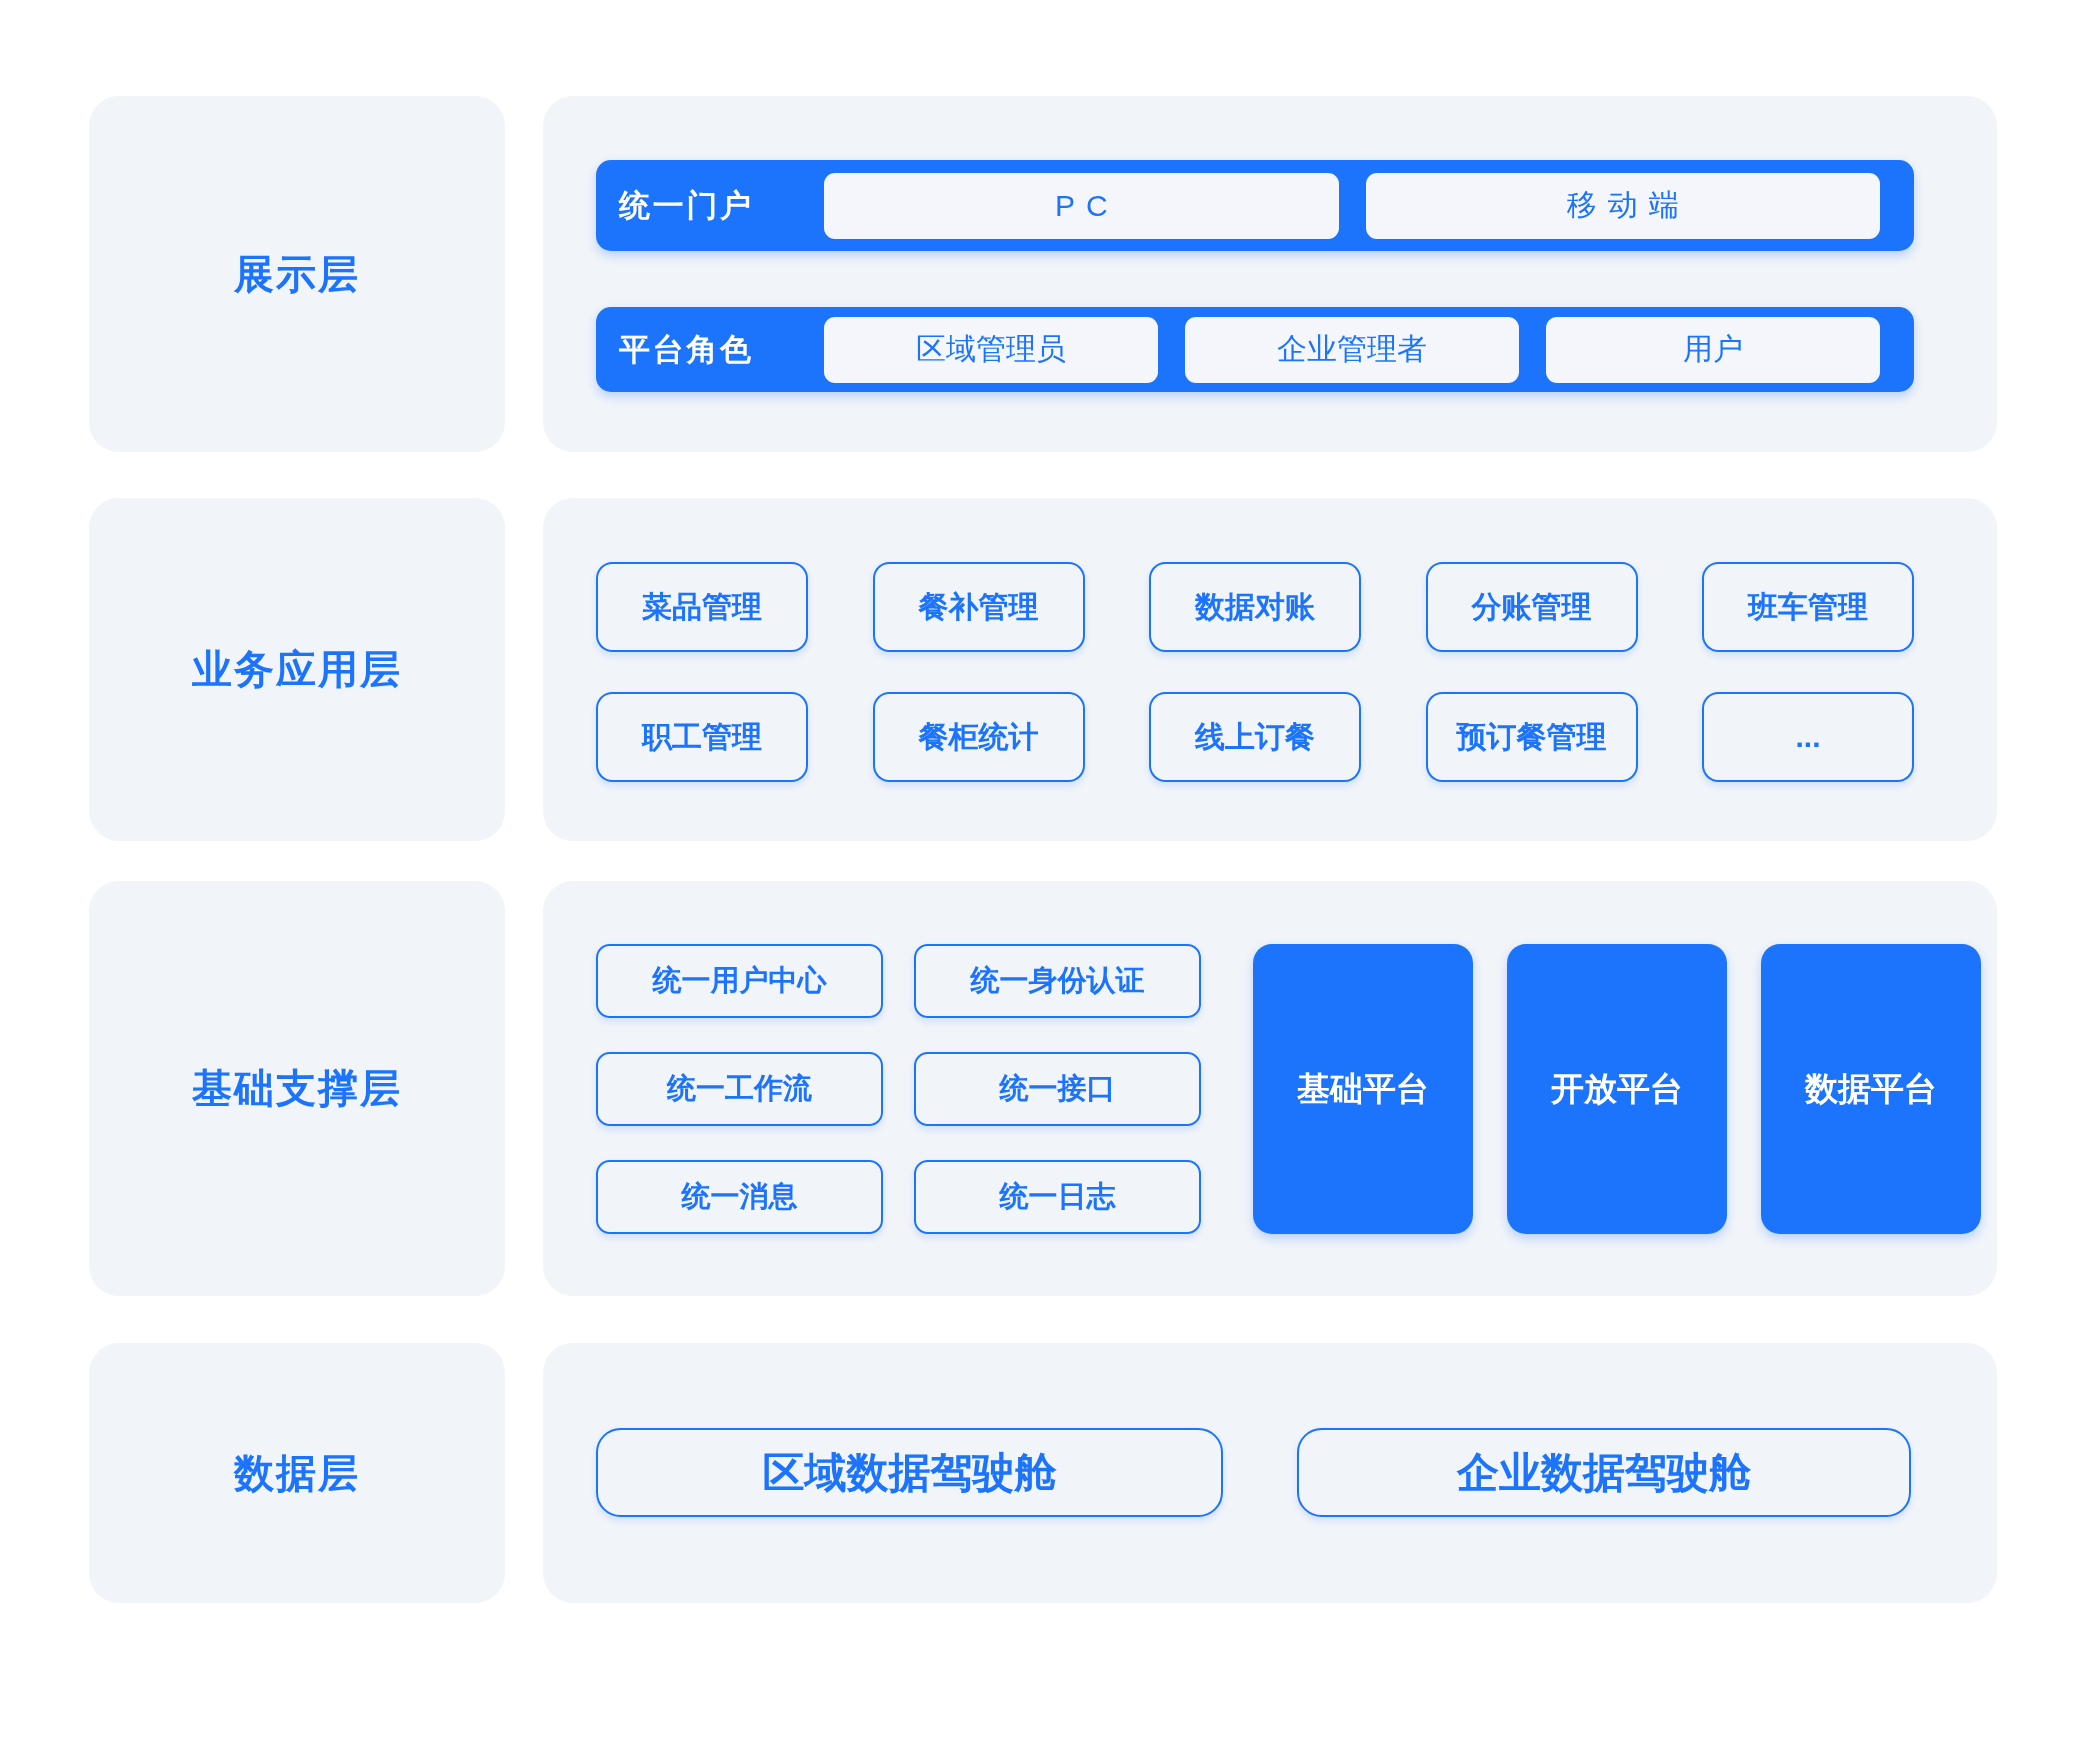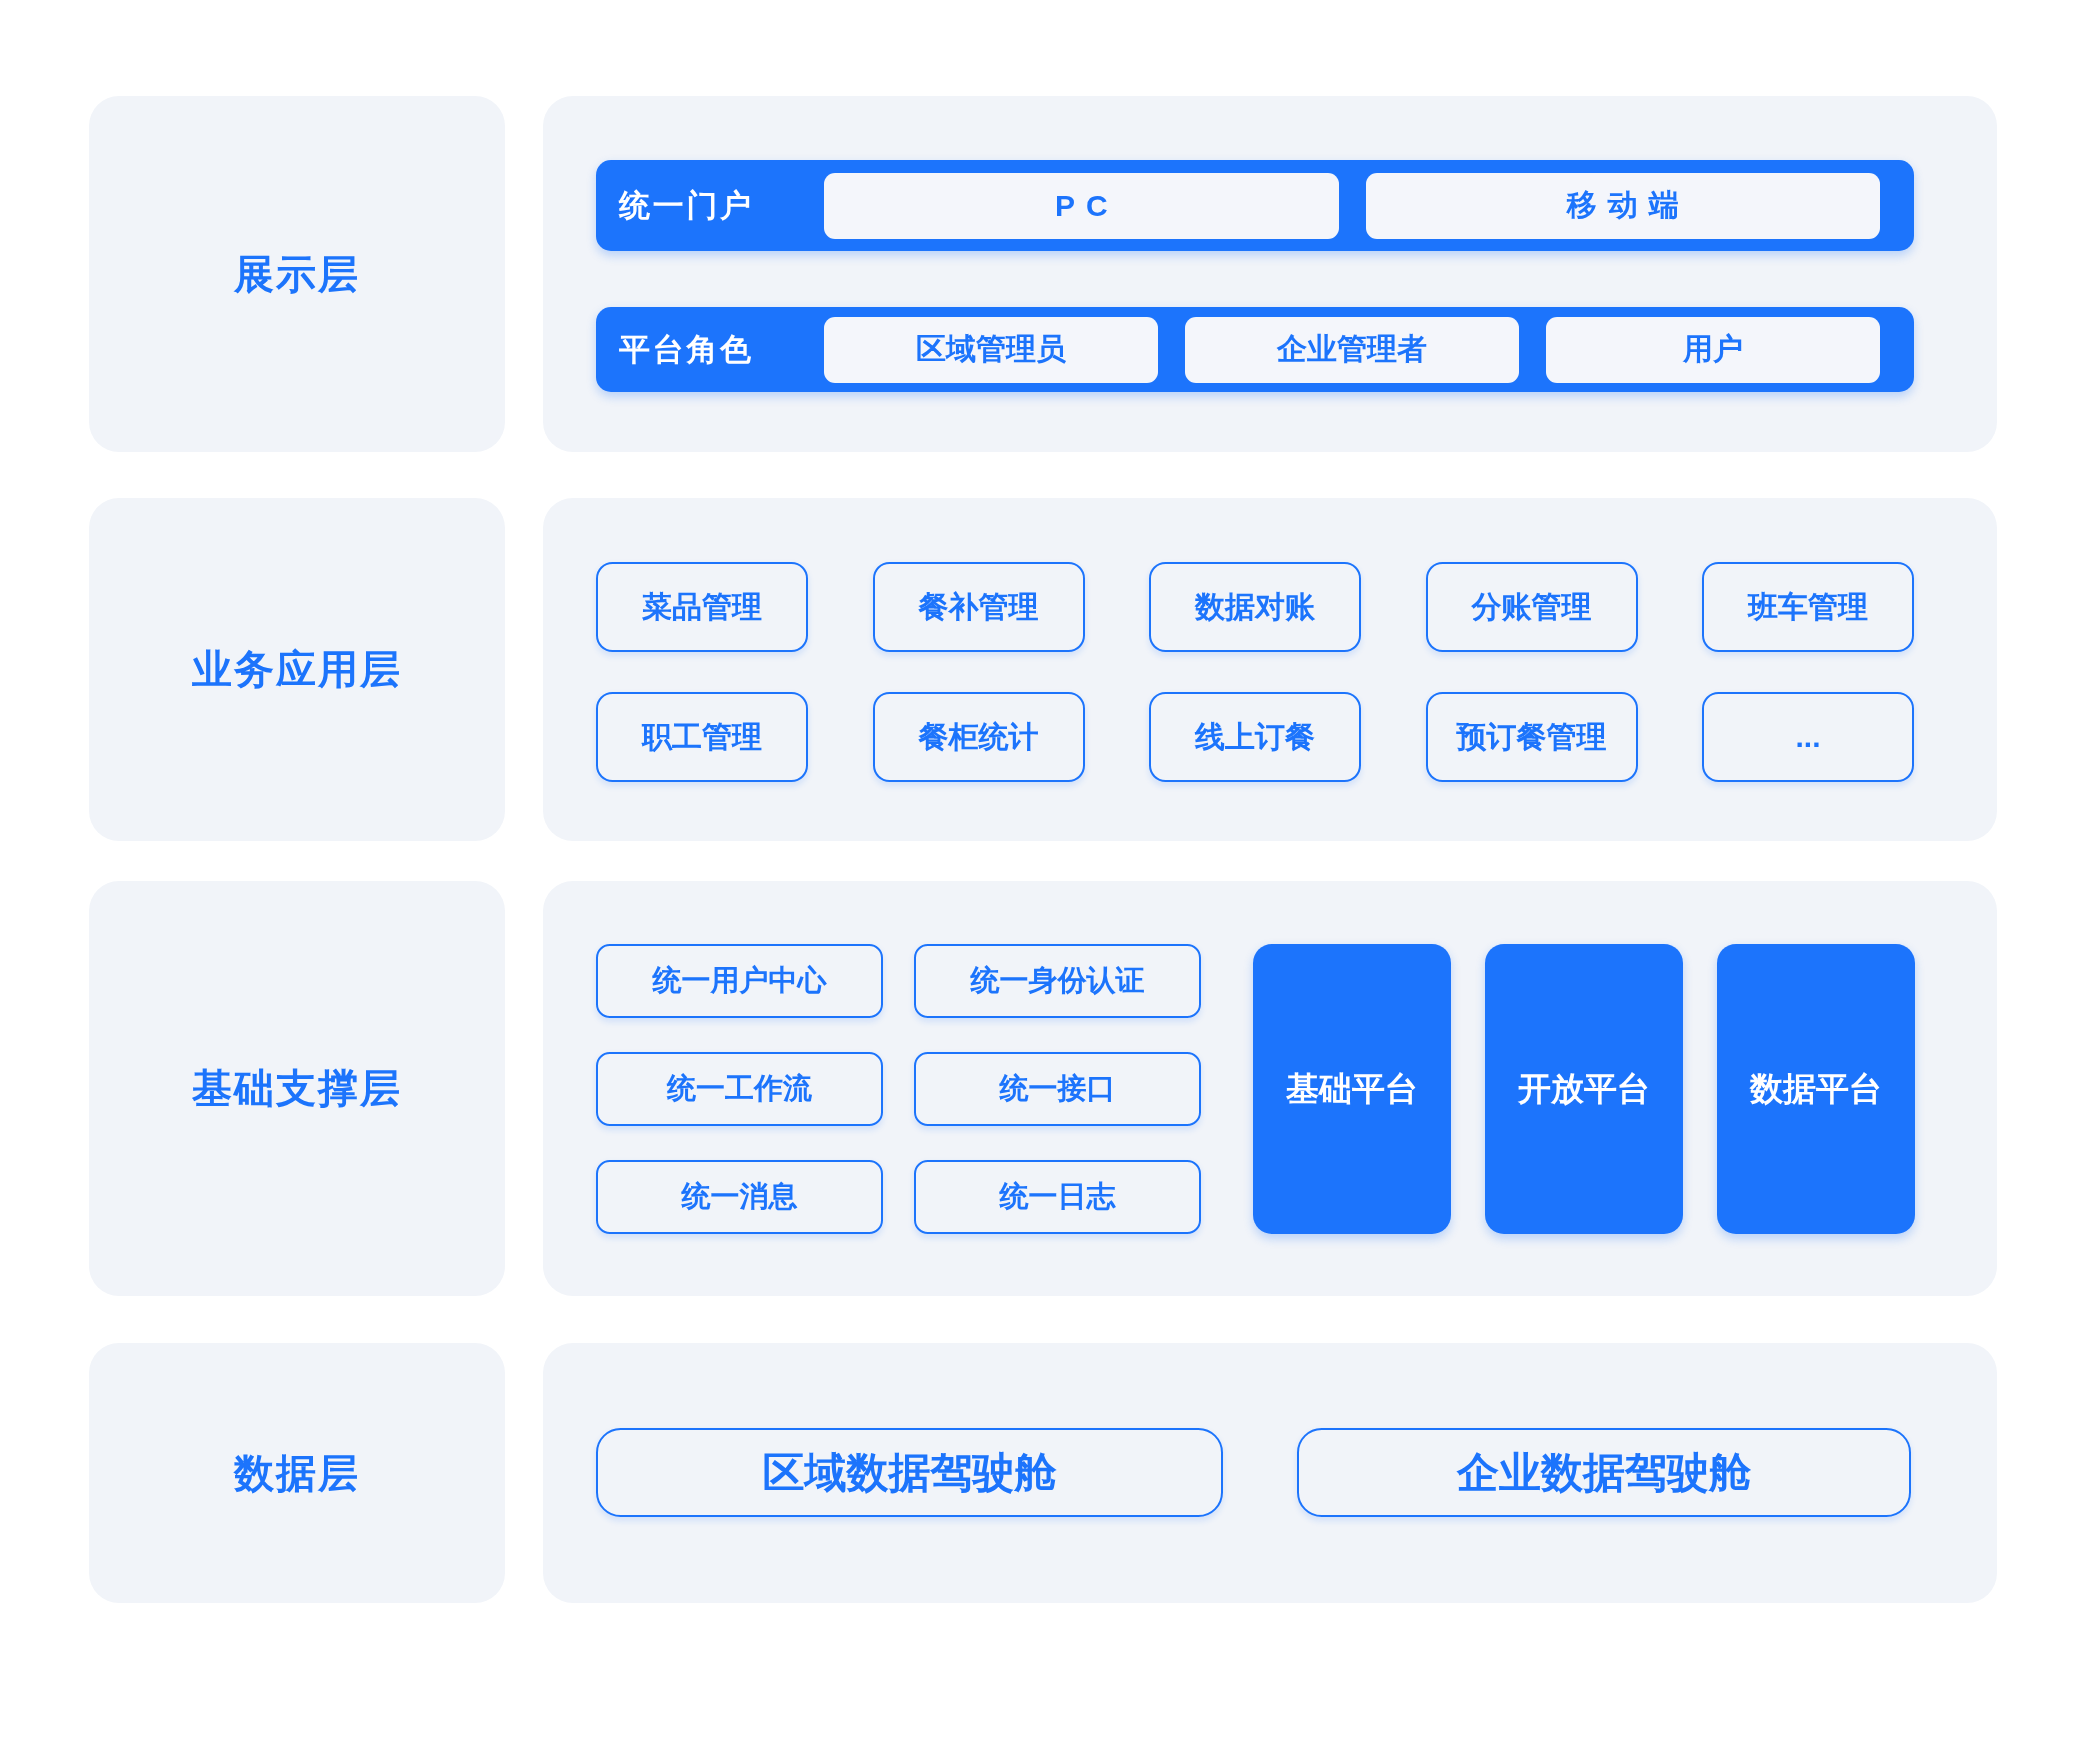--- a/index.html
+++ b/index.html
@@ -28,42 +28,42 @@
   .bar { width:1318px; background:var(--accent); border-radius:15px;
          display:flex; align-items:center; padding:0 34px 0 23px;
          box-shadow:0 4.1px 9.6px rgba(28,116,252,0.25); }
   .bar-portal { height:91px; margin-top:64px; }
   .bar-roles  { height:85px; margin-top:56px; }
   .bar-label { width:205px; flex:none; color:#ffffff; font-size:31px; font-weight:700;
                letter-spacing:2.7px; }
   .bar-items { flex:1; display:flex; gap:27px; height:66px; }
   .chip { flex:1; background:var(--chip); border-radius:11px;
           display:flex; align-items:center; justify-content:center;
-          color:var(--accent); font-size:30px; font-weight:700; }
+          color:var(--accent); font-size:30px; font-weight:400; }
   .portal-chip { letter-spacing:11px; text-indent:11px; }
 
   
   .module-row { width:1318px; display:flex; justify-content:space-between; }
   .module-row-1 { margin-top:64px; }
   .module-row-2 { margin-top:40px; }
   .module-box { width:212px; height:90px; border:2.7px solid var(--accent); border-radius:16.4px;
                 display:flex; align-items:center; justify-content:center;
                 color:var(--accent); font-size:30px; font-weight:600;
                 box-shadow:0 3.4px 6.8px rgba(28,116,252,0.14); }
 
   
   .foundation-content { display:flex; gap:52px; margin-top:63px; width:1318px; }
   .services-grid { display:grid; grid-template-columns:287px 287px;
                    column-gap:31px; row-gap:34px; align-content:start; }
   .service-box { height:74px; border:2.7px solid var(--accent); border-radius:13.7px;
                  display:flex; align-items:center; justify-content:center;
                  color:var(--accent); font-size:29px; font-weight:600;
                  box-shadow:0 3.4px 6.8px rgba(28,116,252,0.14); }
   .platforms { display:flex; gap:34px; }
-  .platform { width:198px; height:290px; background:var(--accent); border-radius:19px;
+  .platform { width:220px; height:290px; background:var(--accent); border-radius:19px;
               display:flex; align-items:center; justify-content:center;
               color:#ffffff; font-size:33px; font-weight:600;
               box-shadow:0 4.1px 9.6px rgba(28,116,252,0.25); }
 
   
   .cockpit-content { display:flex; gap:74px; margin-top:85px; width:1318px; }
   .cockpit { height:89px; border:2.7px solid var(--accent); border-radius:24.6px;
              display:flex; align-items:center; justify-content:center;
              color:var(--accent); font-size:42px; font-weight:600;
              box-shadow:0 3.4px 6.8px rgba(28,116,252,0.14); }

